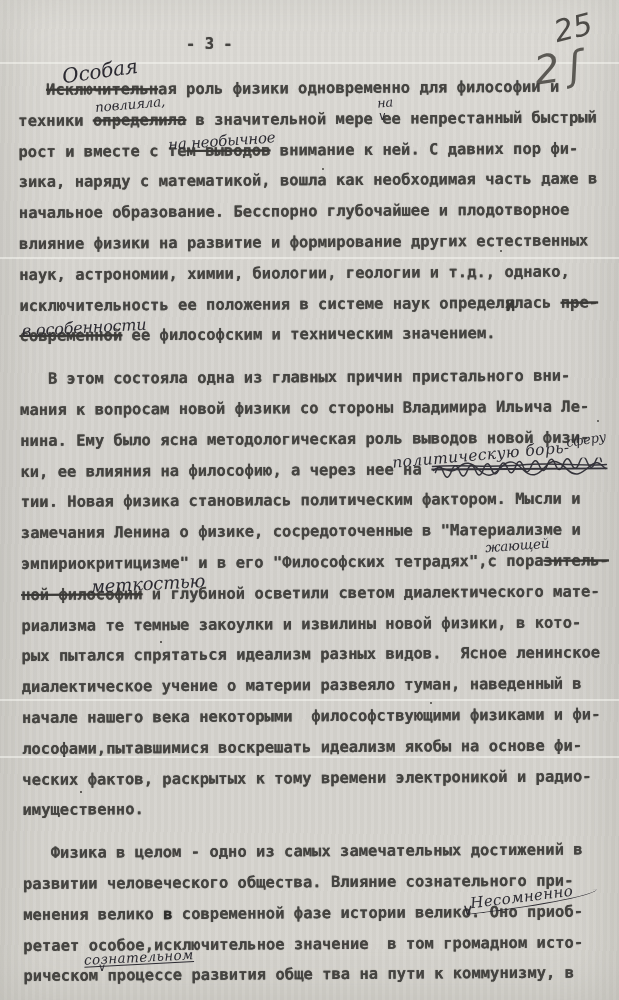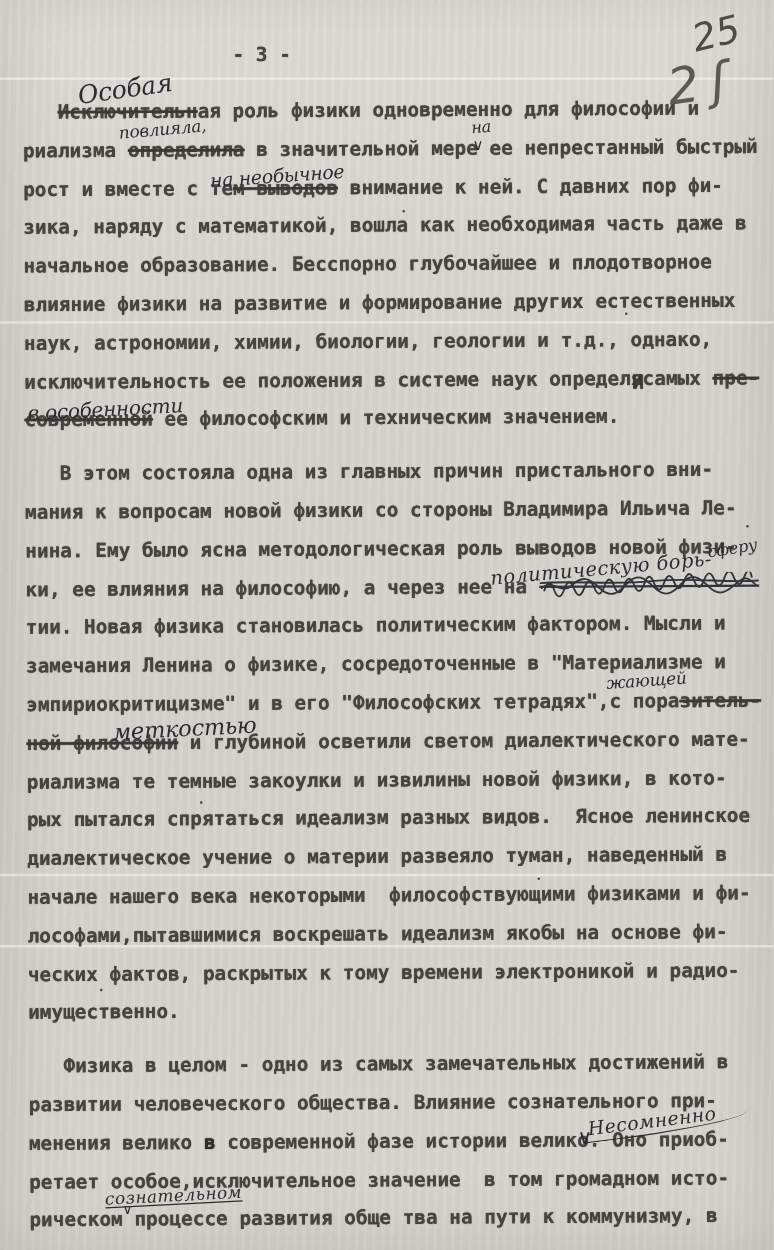--- a/index.html
+++ b/index.html
@@ -63,27 +63,27 @@
   <div class="streak" style="top:756px;"></div>
 
   <div class="pagenum">- 3 -</div>
 
   <div class="pencil" style="left:554px;top:10px;font-size:30px;transform:rotate(-14deg);color:#4d4b47;">25</div>
   <div class="pencil" style="left:534px;top:44px;font-size:40px;letter-spacing:9px;transform:rotate(-8deg);color:#5b5954;">2ʃ</div>
 
   <div id="typed" class="typed">
       <div class="para">
         <div class="line"><span>   </span><span class="st">Исключительн</span><span>ая роль физики одновременно для философии и</span></div>
-        <div class="line"><span>риализма </span><span class="st">определила</span><span> в значительной мере ее непрестанный быстрый</span></div>
+        <div class="line"><span>техники </span><span class="st">определила</span><span> в значительной мере ее непрестанный быстрый</span></div>
         <div class="line"><span>рост и вместе с те</span><span class="st">м выводов</span><span> внимание к ней. С давних пор фи-</span></div>
         <div class="line"><span>зика, наряду с математикой, вошла как необходимая часть даже в</span></div>
         <div class="line"><span>начальное образование. Бесспорно глубочайшее и плодотворное</span></div>
         <div class="line"><span>влияние физики на развитие и формирование других естественных</span></div>
         <div class="line"><span>наук, астрономии, химии, биологии, геологии и т.д., однако,</span></div>
-        <div class="line"><span>исключительность ее положения в системе наук определ</span><span class="ot">я<span class="over">И</span></span><span>самых </span><span class="st">пре-</span></div>
+        <div class="line"><span>исключительность ее положения в системе наук определ</span><span class="ot">я<span class="over">И</span></span><span>лась </span><span class="st">пре-</span></div>
         <div class="line"><span class="st">современной</span><span> ее философским и техническим значением.</span></div>
       </div>
       <div class="para">
         <div class="line"><span>   В этом состояла одна из главных причин пристального вни-</span></div>
         <div class="line"><span>мания к вопросам новой физики со стороны Владимира Ильича Ле-</span></div>
         <div class="line"><span>нина. Ему было ясна методологическая роль выводов новой физи-</span></div>
         <div class="line"><span>ки, ее влияния на философию, а через нее на </span><span class="scrib"><svg width="176" height="20" viewBox="0 0 176 20" xmlns="http://www.w3.org/2000/svg">
               <g fill="none" stroke="#34333a" stroke-width="1.5" stroke-linecap="round">
                 <path d="M2 12 C10 4,18 18,26 10 S40 4,48 12 S62 18,70 9 S84 4,92 12 S106 18,114 9 S128 4,136 12 S150 16,158 9 S168 6,174 11"></path>
                 <path d="M4 14 q4 -12 8 0 q4 10 8 -1 q4 -11 8 0 q4 10 8 -1 q4 -10 8 0 q4 10 8 -1 q4 -11 8 0 q4 10 8 -1 q4 -10 8 0 q4 10 8 -1 q4 -11 8 0 q4 10 8 -1 q4 -10 8 0 q4 10 8 -1 q4 -11 8 0 q4 10 8 -1 q4 -10 8 0 q4 10 8 -1 q4 -11 8 0 q4 10 8 -1 q4 -10 6 0"></path>

